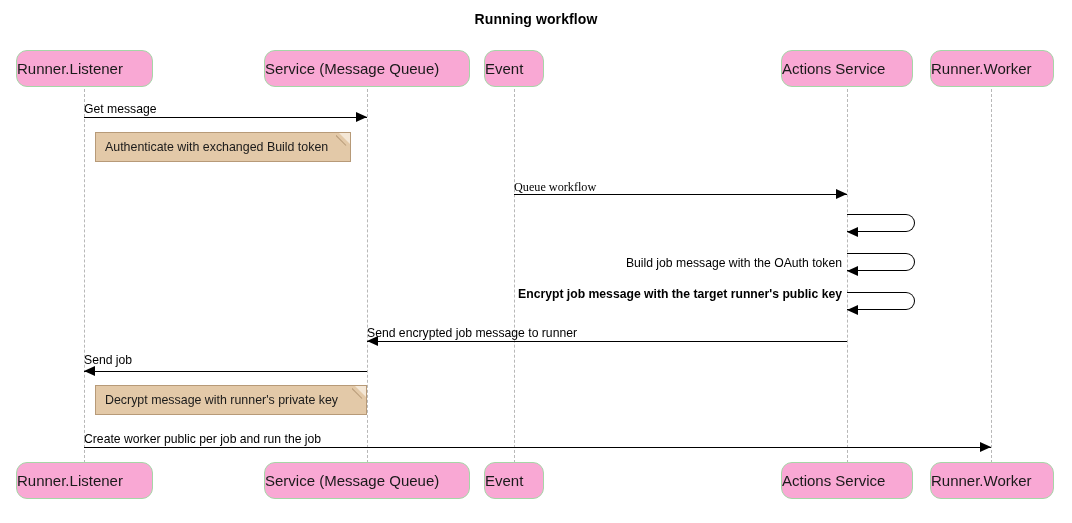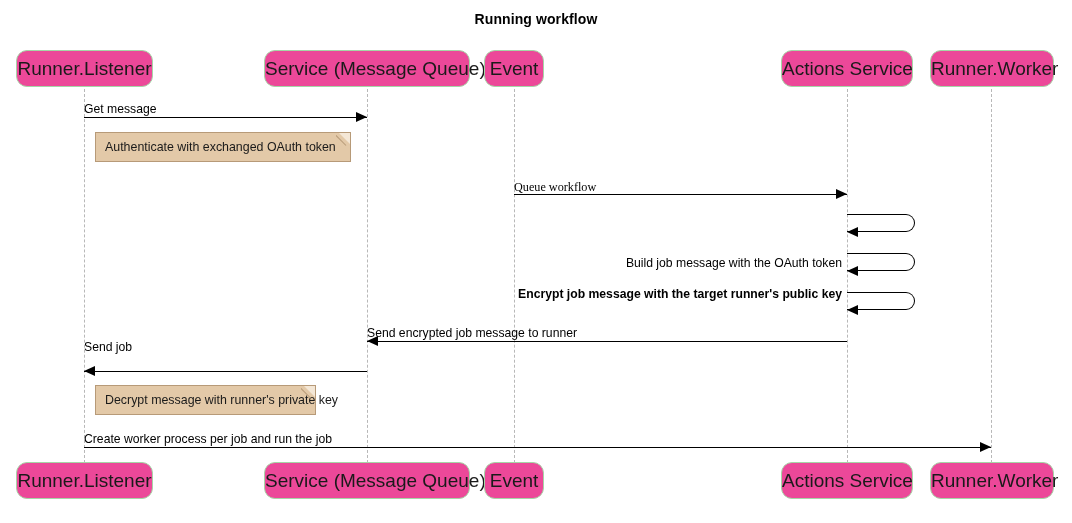--- a/index.html
+++ b/index.html
@@ -30,27 +30,27 @@
     letter-spacing: 0.1px;
   }
   .lifeline {
     position: absolute;
     width: 0;
     border-left: 1px dashed #b8b8b8;
   }
   .participant {
     position: absolute;
     box-sizing: border-box;
-    background: #ec4899;
+    background: #f9a8d4;
     border: 1px solid #a5d6a7;
     border-radius: 11px;
     height: 37px;
     line-height: 35px;
-    text-align: center;
-    font-size: 19px;
+    text-align: left;
+    font-size: 15px;
     color: #1a1a1a;
     white-space: nowrap;
   }
   .msg {
     position: absolute;
     height: 0;
     border-top: 1.6px solid #000000;
   }
   .arrowhead {
     position: absolute;
@@ -153,21 +153,21 @@
   </div>
   <div class="participant" style="left:930px; top:50px; width:124px;">
     <span>Runner.Worker</span>
   </div>
 
   <div class="msg-label center" style="left:84px; top:102px; width:283px;">Get message</div>
   <div class="msg" style="left:84px; top:117px; width:283px;"></div>
   <div class="arrowhead right" style="left:356px; top:112px;"></div>
 
   <div class="note" style="left:95px; top:132px; width:256px;">
-    <span>Authenticate with exchanged OAuth token</span>
+    <span>Authenticate with exchanged Build token</span>
     <span class="note-fold"></span>
     <span class="note-fold-edge"></span>
   </div>
 
   <div class="msg-label center" style="left:514px; top:180px; width:333px;font-family:Liberation Serif, serif;">Queue workflow</div>
   <div class="msg" style="left:514px; top:194px; width:333px;"></div>
   <div class="arrowhead right" style="left:836px; top:189px;"></div>
 
   <div class="selfloop" style="left:847px; top:214px; width:68px; height:18px;"></div>
   <div class="arrowhead left" style="left:847px; top:227px;"></div>
@@ -177,31 +177,31 @@
   <div class="arrowhead left" style="left:847px; top:266px;"></div>
 
   <div class="msg-label right" style="left:447px; top:287px; width:395px;font-weight:bold;">Encrypt job message with the target runner's public key</div>
   <div class="selfloop" style="left:847px; top:292px; width:68px; height:18px;"></div>
   <div class="arrowhead left" style="left:847px; top:305px;"></div>
 
   <div class="msg-label center" style="left:367px; top:326px; width:480px;">Send encrypted job message to runner</div>
   <div class="msg" style="left:367px; top:341px; width:480px;"></div>
   <div class="arrowhead left" style="left:367px; top:336px;"></div>
 
-  <div class="msg-label center" style="left:84px; top:340px; width:283px;">Send job</div>
+  <div class="msg-label center" style="left:84px; top:353px; width:283px;">Send job</div>
   <div class="msg" style="left:84px; top:371px; width:283px;"></div>
   <div class="arrowhead left" style="left:84px; top:366px;"></div>
 
-  <div class="note" style="left:95px; top:385px; width:221px;">
+  <div class="note" style="left:95px; top:385px; width:272px;">
     <span>Decrypt message with runner's private key</span>
     <span class="note-fold"></span>
     <span class="note-fold-edge"></span>
   </div>
 
-  <div class="msg-label center" style="left:84px; top:432px; width:907px;">Create worker process per job and run the job</div>
+  <div class="msg-label center" style="left:84px; top:432px; width:907px;">Create worker public per job and run the job</div>
   <div class="msg" style="left:84px; top:447px; width:907px;"></div>
   <div class="arrowhead right" style="left:980px; top:442px;"></div>
 
   <div class="participant" style="left:16px; top:462px; width:137px;">
     <span>Runner.Listener</span>
   </div>
   <div class="participant" style="left:264px; top:462px; width:206px;">
     <span>Service (Message Queue)</span>
   </div>
   <div class="participant" style="left:484px; top:462px; width:60px;">

